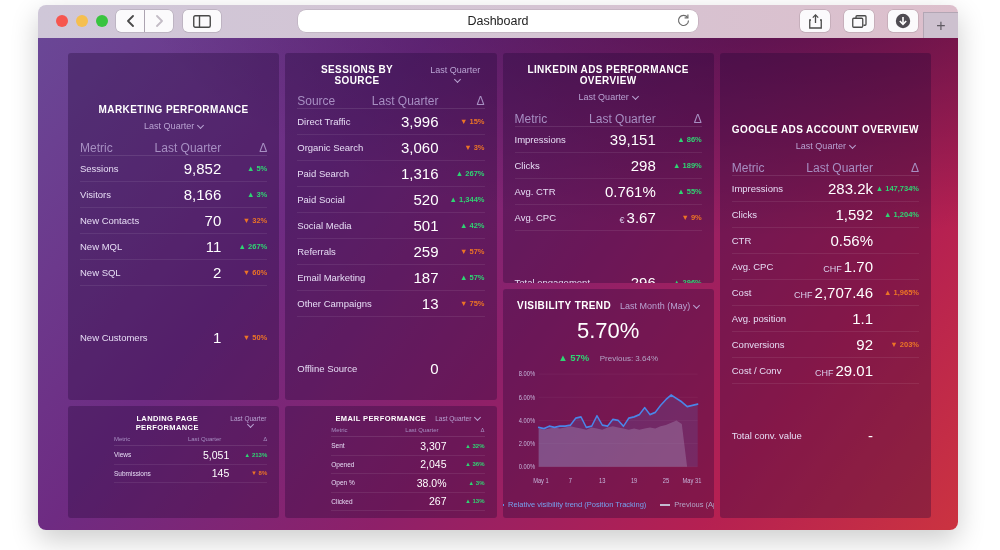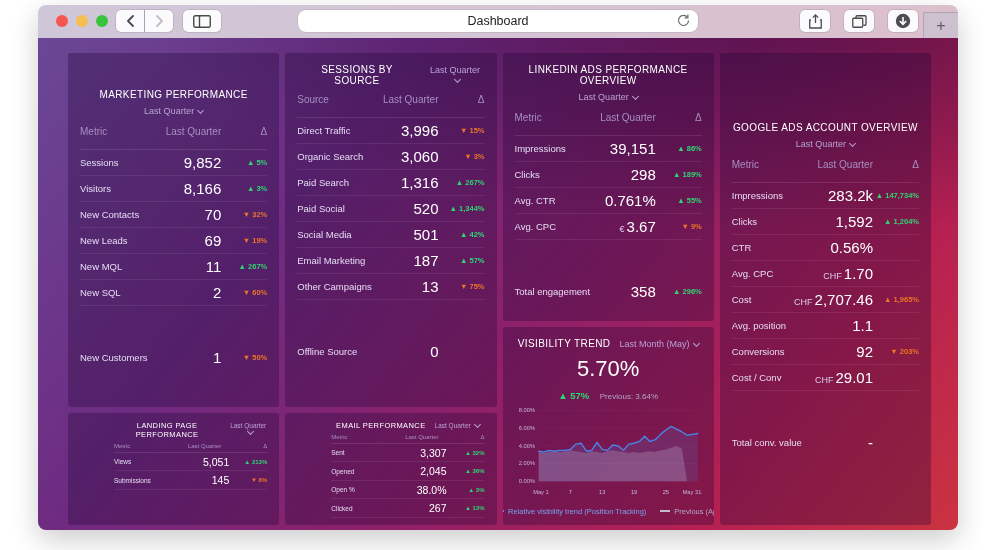--- a/index.html
+++ b/index.html
@@ -29,30 +29,30 @@
   .dash{height:492px;box-sizing:border-box;padding:15px 27px 12px 30px;display:grid;grid-template-columns:repeat(4,1fr);gap:6px;position:relative;
     background:
       radial-gradient(130% 95% at 82% -12%, rgba(22,0,44,0.50) 0%, rgba(22,0,44,0) 55%),
       linear-gradient(128deg,#6a4796 0%,#6e2b82 30%,#8e2069 55%,#b52052 80%,#cb3340 100%);}
   .col{display:flex;flex-direction:column;gap:6px;min-width:0;}
   .panel{background:rgba(30,6,54,0.32);border-radius:3px;display:flex;flex-direction:column;box-sizing:border-box;padding:0 12px;overflow:hidden;}
   .panel.main{flex:1;}
   .panel.small{height:112px;flex:none;}
   .panel.centered{justify-content:center;}
   .panel.toppad{padding-top:11px;}
-  .h-linkedin{height:268px;flex:none;}
+  .h-linkedin{height:230px;flex:none;}
 
   .phead{text-align:center;flex:none;}
   .phead.inline{display:flex;justify-content:center;align-items:baseline;gap:9px;}
-  .ptitle{font-size:10px;font-weight:normal;color:#ffffff;letter-spacing:0.4px;}
+  .ptitle{font-size:10px;font-weight:bold;color:#ffffff;letter-spacing:0.4px;}
   .pperiod{font-size:9px;color:#b9a3d2;margin-top:4px;display:inline-block;cursor:pointer;}
   .phead.inline .pperiod{margin-top:0;}
   .chev{display:inline-block;width:4px;height:4px;border-right:1px solid #b9a3d2;border-bottom:1px solid #b9a3d2;transform:rotate(45deg);margin-left:4px;margin-bottom:1px;}
 
-  .thead{display:flex;align-items:center;font-size:10px;color:#a78fc2;padding:8px 0 12px;border-bottom:1px solid rgba(255,255,255,0.10);flex:none;}
+  .thead{display:flex;align-items:center;font-size:12px;color:#a78fc2;padding:8px 0 0;border-bottom:1px solid rgba(255,255,255,0.10);flex:none;}
   .hc1{flex:1;text-align:left;}
   .hc2{text-align:right;}
   .hc3{width:46px;text-align:right;}
   .trow{display:flex;align-items:center;height:25px;border-bottom:1px solid rgba(255,255,255,0.08);flex:none;}
   .tbl > .trow:last-child{border-bottom:none;margin-top:39px;}
   .cl{flex:1;font-size:9.5px;color:#e6dcf4;white-space:nowrap;}
   .cv{font-size:15px;color:#ffffff;text-align:left;white-space:nowrap;}
   .cd{width:46px;text-align:right;font-size:7.5px;font-weight:bold;white-space:nowrap;}
   .pfx{font-size:9px;color:#d9cdea;margin-right:2px;}
   .pos{color:#2fd573;}
@@ -182,25 +182,20 @@
               <span class="cl">Visitors</span>
               <span class="cv">8,166</span>
               <span class="cd pos">▲ 3%</span>
             </div>
             <div class="trow">
               <span class="cl">New Contacts</span>
               <span class="cv">70</span>
               <span class="cd neg">▼ 32%</span>
             </div>
             <div class="trow">
-              <span class="cl">New Leads</span>
-              <span class="cv">69</span>
-              <span class="cd neg">▼ 19%</span>
-            </div>
-            <div class="trow">
               <span class="cl">New MQL</span>
               <span class="cv">11</span>
               <span class="cd pos">▲ 267%</span>
             </div>
             <div class="trow">
               <span class="cl">New SQL</span>
               <span class="cv">2</span>
               <span class="cd neg">▼ 60%</span>
             </div>
             <div class="trow">
@@ -272,20 +267,25 @@
               <span class="cl">Paid Social</span>
               <span class="cv">520</span>
               <span class="cd pos">▲ 1,344%</span>
             </div>
             <div class="trow">
               <span class="cl">Social Media</span>
               <span class="cv">501</span>
               <span class="cd pos">▲ 42%</span>
             </div>
             <div class="trow">
+              <span class="cl">Referrals</span>
+              <span class="cv">259</span>
+              <span class="cd neg">▼ 57%</span>
+            </div>
+            <div class="trow">
               <span class="cl">Email Marketing</span>
               <span class="cv">187</span>
               <span class="cd pos">▲ 57%</span>
             </div>
             <div class="trow">
               <span class="cl">Other Campaigns</span>
               <span class="cv">13</span>
               <span class="cd neg">▼ 75%</span>
             </div>
             <div class="trow">
@@ -363,21 +363,21 @@
               <span class="cv">0.761%</span>
               <span class="cd pos">▲ 55%</span>
             </div>
             <div class="trow">
               <span class="cl">Avg. CPC</span>
               <span class="cv"><span class="pfx">€</span>3.67</span>
               <span class="cd neg">▼ 9%</span>
             </div>
             <div class="trow">
               <span class="cl">Total engagement</span>
-              <span class="cv">358</span>
+              <span class="cv">296</span>
               <span class="cd pos">▲ 296%</span>
             </div>
           </div>
       </div>
 
       <div class="panel main toppad">
         <div class="phead inline">
           <span class="ptitle">VISIBILITY TREND</span>
           <span class="pperiod"><span>Last Month (May)</span><span class="chev"></span></span>
         </div>

